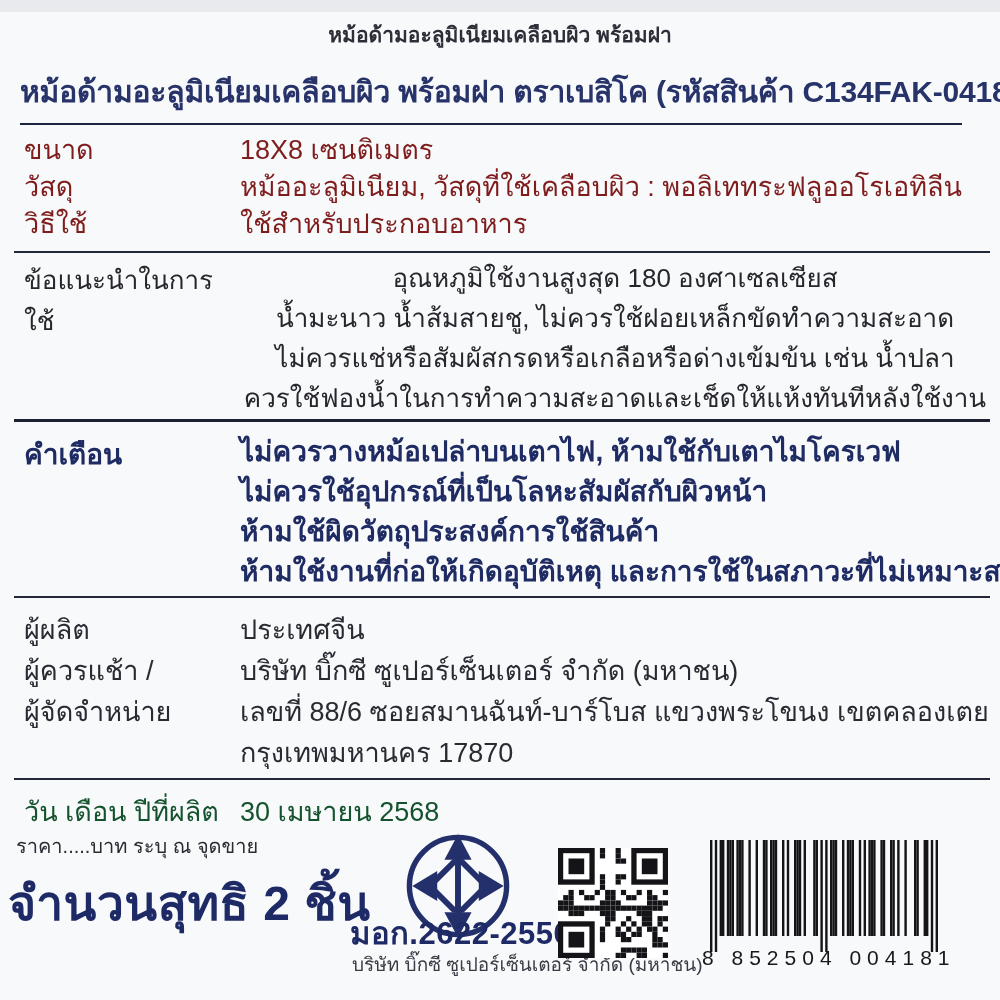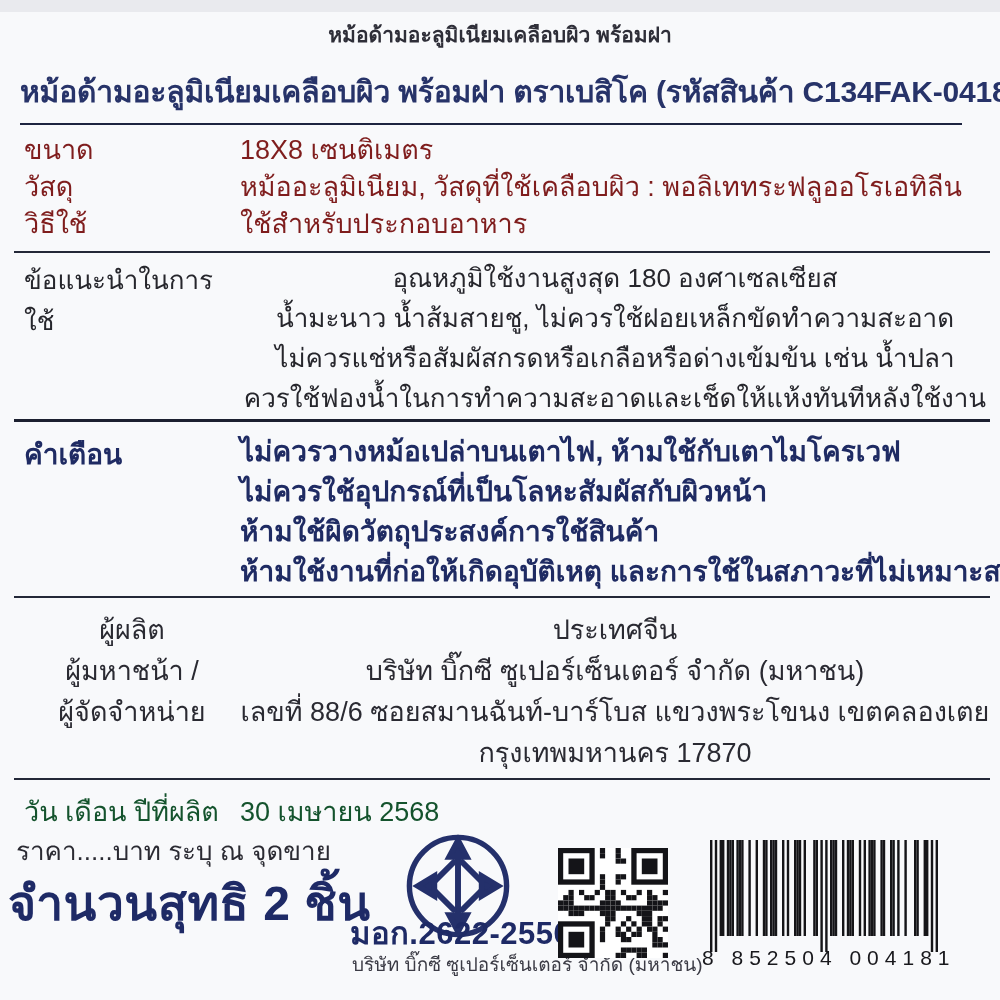--- a/index.html
+++ b/index.html
@@ -31,25 +31,25 @@
   .col-label{flex:0 0 216px;}
   .col-value{flex:1;}
   .specs{position:absolute;top:120px;left:24px;right:14px;font-size:27px;color:#7f1d1d;}
   .specs .row{height:37px;line-height:37px;white-space:nowrap;}
   .guide{position:absolute;top:246px;left:24px;right:10px;font-size:26px;color:#26262c;}
   .guide .line{height:40px;line-height:40px;white-space:nowrap;text-align:center;}
   .guide .col-label{font-size:26px;padding-top:1px;}
   .warning{position:absolute;top:420px;left:24px;right:10px;
     font-size:28px;font-weight:700;color:#1f2b63;}
   .warning .line{height:40px;line-height:40px;white-space:nowrap;}
-  .producer{position:absolute;top:598px;left:24px;right:10px;font-size:27px;color:#2a2a32;text-align:center;}
+  .producer{position:absolute;top:598px;left:24px;right:10px;font-size:27px;color:#2a2a32;}
   .producer .row{height:41px;line-height:41px;white-space:nowrap;}
   .date-row{position:absolute;top:778px;left:24px;right:10px;
     font-size:27px;color:#14532d;display:flex;}
-  .price-row{position:absolute;top:818px;left:16px;font-size:26px;color:#2b2b33;}
+  .price-row{position:absolute;top:818px;left:16px;font-size:20px;color:#2b2b33;}
   .net-qty{position:absolute;top:853px;left:8px;
     font-size:48px;font-weight:800;color:#1e2a66;letter-spacing:0.5px;}
   .tis-logo{position:absolute;top:820px;left:404px;width:108px;height:108px;}
   .tis-code{position:absolute;top:896px;left:350px;
     font-size:31px;font-weight:800;color:#1e2a66;letter-spacing:0.5px;}
   .tis-company{position:absolute;top:937px;left:352px;font-size:19px;color:#3b3b45;}
   .qr{position:absolute;top:836px;left:558px;width:110px;height:110px;background:#fff;}
   .barcode{position:absolute;top:824px;left:686px;width:270px;height:134px;}
   .barcode svg{position:absolute;top:4px;left:24px;width:228px;height:112px;fill:#151518;}
   .barcode-digits{
@@ -106,21 +106,21 @@
   </div>
 
   <div class="divider" style="top:584px"></div>
 
   <div class="producer">
     <div class="row">
       <div class="col-label">ผู้ผลิต</div>
       <div class="col-value">ประเทศจีน</div>
     </div>
     <div class="row">
-      <div class="col-label">ผู้มหาชน้า /</div>
+      <div class="col-label">ผู้ควรแช้า /</div>
       <div class="col-value">บริษัท บิ๊กซี ซูเปอร์เซ็นเตอร์ จำกัด (มหาชน)</div>
     </div>
     <div class="row">
       <div class="col-label">ผู้จัดจำหน่าย</div>
       <div class="col-value">เลขที่ 88/6 ซอยสมานฉันท์-บาร์โบส แขวงพระโขนง เขตคลองเตย</div>
     </div>
     <div class="row">
       <div class="col-label"></div>
       <div class="col-value">กรุงเทพมหานคร 17870</div>
     </div>

